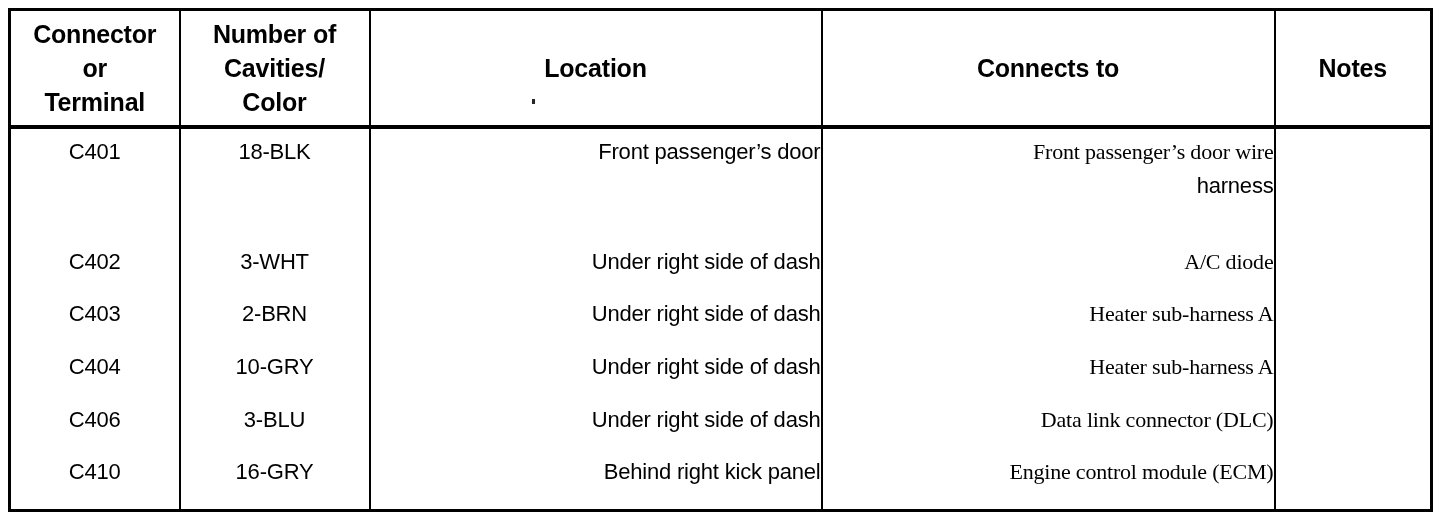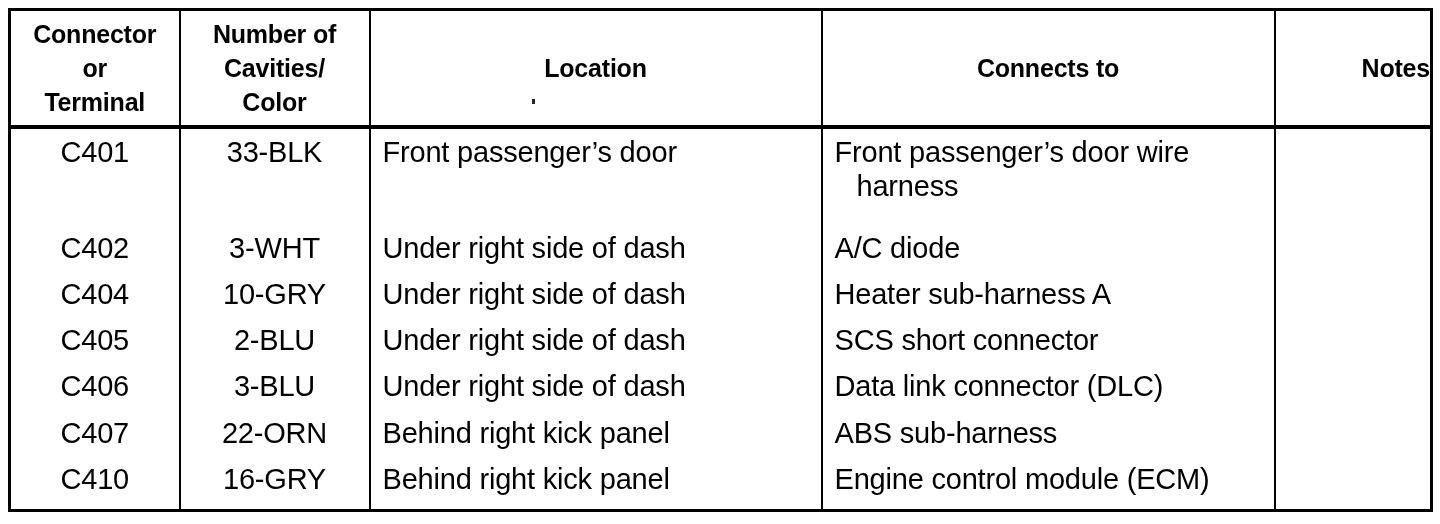--- a/index.html
+++ b/index.html
@@ -53,64 +53,64 @@
     font-size: 25px;
     line-height: 34px;
     letter-spacing: -0.2px;
     text-align: center;
     vertical-align: middle;
     height: 114px;
     background: #fff;
   }
   .conn-table thead th:last-child {
     border-right: none;
-    text-align: right;
   }
   .hdr-lines {
     display: block;
     white-space: pre-line;
   }
 
   
   .conn-table tbody td {
     border-right: 2px solid #000;
     padding: 0;
     margin: 12px;
-    font-size: 29px;
+    font-size: 22px;
     line-height: 34px;
     letter-spacing: -0.2px;
     vertical-align: top;
     background: #fff;
   }
   .conn-table tbody td:last-child {
     border-right: none;
   }
 
   .cell-terminal,
   .cell-cavities {
     text-align: center;
   }
   .cell-location,
   .cell-connects {
-    text-align: left;
+    text-align: right;
     padding-left: 12px !important;
   }
   .cell-notes {
     text-align: left;
   }
 
   
   .conn-table tbody tr:first-child td {
     padding-top: 6px !important;
   }
 
   
   .wrap-line {
     display: block;
     white-space: pre;
+    font-family: Liberation Serif, serif;
   }
   .wrap-cont {
     display: block;
     padding-left: 22px;
     white-space: pre;
   }
 
   
   .scan-speck {
     position: absolute;
@@ -154,70 +154,61 @@
         </th>
         <th>
           <span class="hdr-lines">Notes</span>
         </th>
       </tr>
     </thead>
 
     <tbody>
         <tr>
           <td class="cell-terminal">C401</td>
-          <td class="cell-cavities">33-BLK</td>
+          <td class="cell-cavities">18-BLK</td>
           <td class="cell-location">Front passenger’s door</td>
           <td class="cell-connects">
             <span class="wrap-line">Front passenger’s door wire</span>
             <span class="wrap-cont">harness</span>
           </td>
           <td class="cell-notes"></td>
         </tr>
         <tr>
           <td class="cell-terminal">C402</td>
           <td class="cell-cavities">3-WHT</td>
           <td class="cell-location">Under right side of dash</td>
           <td class="cell-connects">
             <span class="wrap-line">A/C diode</span>
           </td>
           <td class="cell-notes"></td>
         </tr>
         <tr>
+          <td class="cell-terminal">C403</td>
+          <td class="cell-cavities">2-BRN</td>
+          <td class="cell-location">Under right side of dash</td>
+          <td class="cell-connects">
+            <span class="wrap-line">Heater sub-harness A</span>
+          </td>
+          <td class="cell-notes"></td>
+        </tr>
+        <tr>
           <td class="cell-terminal">C404</td>
           <td class="cell-cavities">10-GRY</td>
           <td class="cell-location">Under right side of dash</td>
           <td class="cell-connects">
             <span class="wrap-line">Heater sub-harness A</span>
           </td>
           <td class="cell-notes"></td>
         </tr>
         <tr>
-          <td class="cell-terminal">C405</td>
-          <td class="cell-cavities">2-BLU</td>
-          <td class="cell-location">Under right side of dash</td>
-          <td class="cell-connects">
-            <span class="wrap-line">SCS short connector</span>
-          </td>
-          <td class="cell-notes"></td>
-        </tr>
-        <tr>
           <td class="cell-terminal">C406</td>
           <td class="cell-cavities">3-BLU</td>
           <td class="cell-location">Under right side of dash</td>
           <td class="cell-connects">
             <span class="wrap-line">Data link connector (DLC)</span>
-          </td>
-          <td class="cell-notes"></td>
-        </tr>
-        <tr>
-          <td class="cell-terminal">C407</td>
-          <td class="cell-cavities">22-ORN</td>
-          <td class="cell-location">Behind right kick panel</td>
-          <td class="cell-connects">
-            <span class="wrap-line">ABS sub-harness</span>
           </td>
           <td class="cell-notes"></td>
         </tr>
         <tr>
           <td class="cell-terminal">C410</td>
           <td class="cell-cavities">16-GRY</td>
           <td class="cell-location">Behind right kick panel</td>
           <td class="cell-connects">
             <span class="wrap-line">Engine control module (ECM)</span>
           </td>

